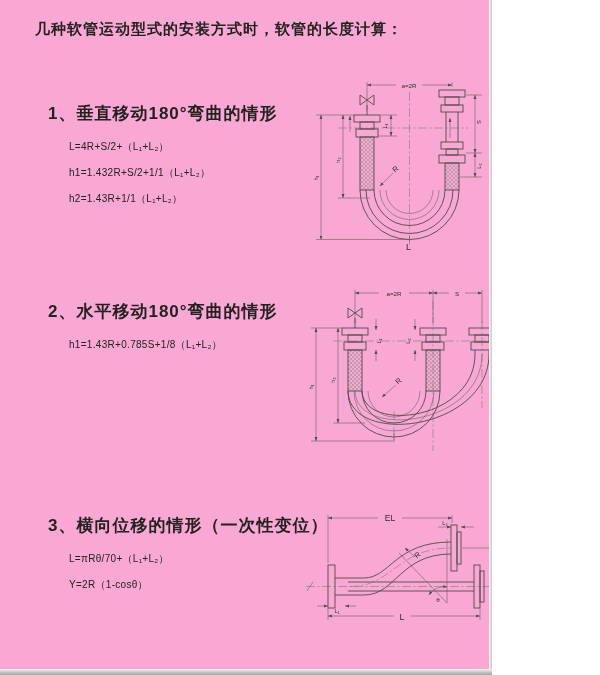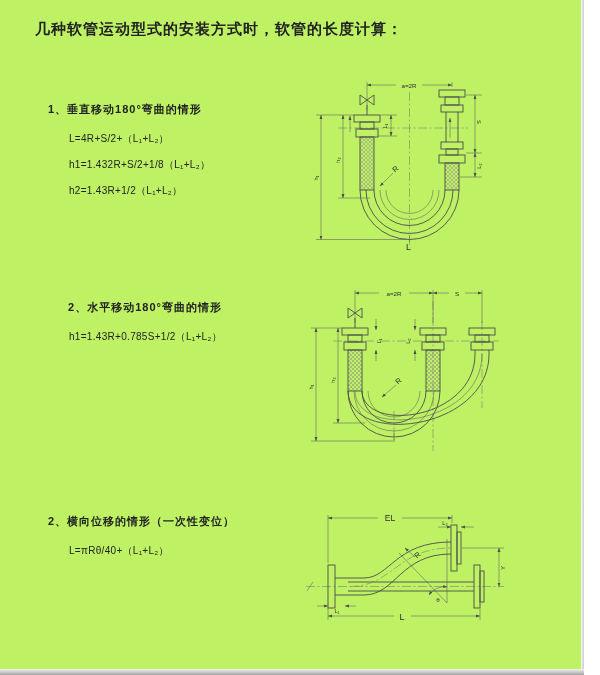--- a/index.html
+++ b/index.html
@@ -1,30 +1,30 @@
 <!DOCTYPE html>
 <html><head>
 <meta charset="utf-8">
 <style>
   html,body{margin:0;padding:0;background:#ffffff;}
   .page{
-    position:relative;width:584px;height:675px;background:#bef264;overflow:hidden;
+    position:relative;width:492px;height:675px;background:#f9a8d4;overflow:hidden;
     font-family:"Liberation Sans","DejaVu Sans",sans-serif;color:#1c1c1c;
   }
   .scan-edge-right{position:absolute;top:0;bottom:0;right:0;width:3px;
     background:linear-gradient(to right,#f7f7f7,#c9c9c9);}
   .scan-edge-bottom{position:absolute;left:0;right:0;bottom:0;height:6px;
     background:linear-gradient(#f2f2f2,#a3a3a3);}
   .doc-title{
     position:absolute;left:35px;top:20px;font-size:15px;font-weight:bold;
     letter-spacing:1px;color:#222;
   }
   .section{position:absolute;left:48px;}
-  .sec1{top:102px;} .sec2{top:300px;text-align:right;} .sec3{top:514px;}
-  .sec-heading{font-size:11px;font-weight:bold;letter-spacing:1px;color:#222;margin:0 0 9px 0;}
+  .sec1{top:102px;} .sec2{top:300px;} .sec3{top:514px;}
+  .sec-heading{font-size:17px;font-weight:bold;letter-spacing:1px;color:#222;margin:0 0 9px 0;}
   .formula{font-size:10px;letter-spacing:0.3px;color:#222;margin:0 0 0 21px;height:26px;line-height:26px;white-space:nowrap;}
   .dia{position:absolute;}
   .dia1{left:310px;top:70px;}
   .dia2{left:303px;top:283px;}
   .dia3{left:296px;top:503px;}
   svg .ln{stroke:#4c4c4c;fill:none;stroke-width:0.9;}
   svg .th{stroke:#5c5c5c;fill:none;stroke-width:0.55;}
   svg .cl{stroke:#787878;fill:none;stroke-width:0.55;stroke-dasharray:9 2.5 2 2.5;}
   svg text{fill:#2e2e2e;font-family:"Liberation Sans","DejaVu Sans",sans-serif;}
   svg .dtx{font-size:6.2px;}
@@ -35,32 +35,33 @@
 </head>
 <body>
 
 <div class="page">
 
   <div class="doc-title">几种软管运动型式的安装方式时，软管的长度计算：</div>
 
   <div class="section sec1">
     <div class="sec-heading">1、垂直移动180°弯曲的情形</div>
     <div class="formula">L=4R+S/2+（L₁+L₂）</div>
-    <div class="formula">h1=1.432R+S/2+1/8（L₁+L₂）</div>
-    <div class="formula">h2=1.43R+1/2（L₁+L₂）</div>
+    <div class="formula">h1=1.432R+S/2+1/1（L₁+L₂）</div>
+    <div class="formula">h2=1.43R+1/1（L₁+L₂）</div>
   </div>
 
   <div class="section sec2">
     <div class="sec-heading">2、水平移动180°弯曲的情形</div>
-    <div class="formula">h1=1.43R+0.785S+1/2（L₁+L₂）</div>
+    <div class="formula">h1=1.43R+0.785S+1/8（L₁+L₂）</div>
   </div>
 
   <div class="section sec3">
-    <div class="sec-heading">2、横向位移的情形（一次性变位）</div>
-    <div class="formula">L=πRθ/40+（L₁+L₂）</div>
+    <div class="sec-heading">3、横向位移的情形（一次性变位）</div>
+    <div class="formula">L=πRθ/70+（L₁+L₂）</div>
+    <div class="formula">Y=2R（1-cosθ）</div>
   </div>
 
   <svg class="dia dia1" width="215" height="190" viewBox="0 0 215 190">
     <defs>
       <marker id="m1" viewBox="0 0 10 9" refX="9.5" refY="4.5" markerWidth="7.5" markerHeight="7" orient="auto-start-reverse">
         <path d="M0,1 L10,4.5 L0,8 z" fill="#4c4c4c"></path>
       </marker>
       <pattern id="hp1" width="4" height="4" patternUnits="userSpaceOnUse">
         <path d="M0,4 L4,0 M0,0 L4,4" stroke="#8a8a8a" stroke-width="0.5"></path>
       </pattern>

